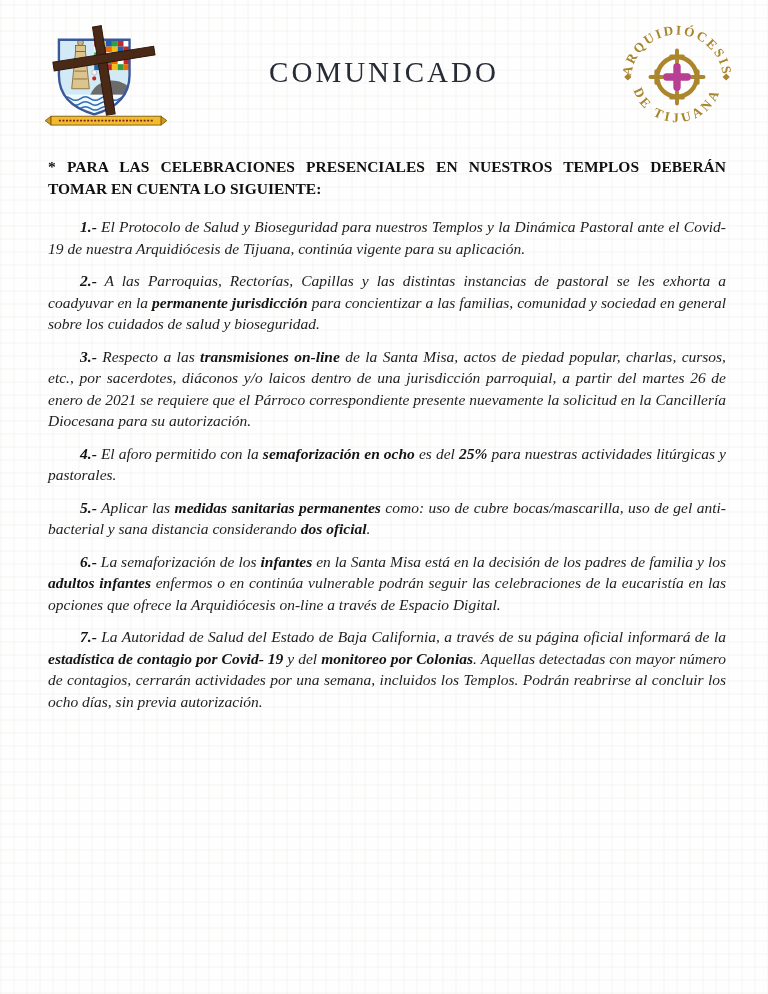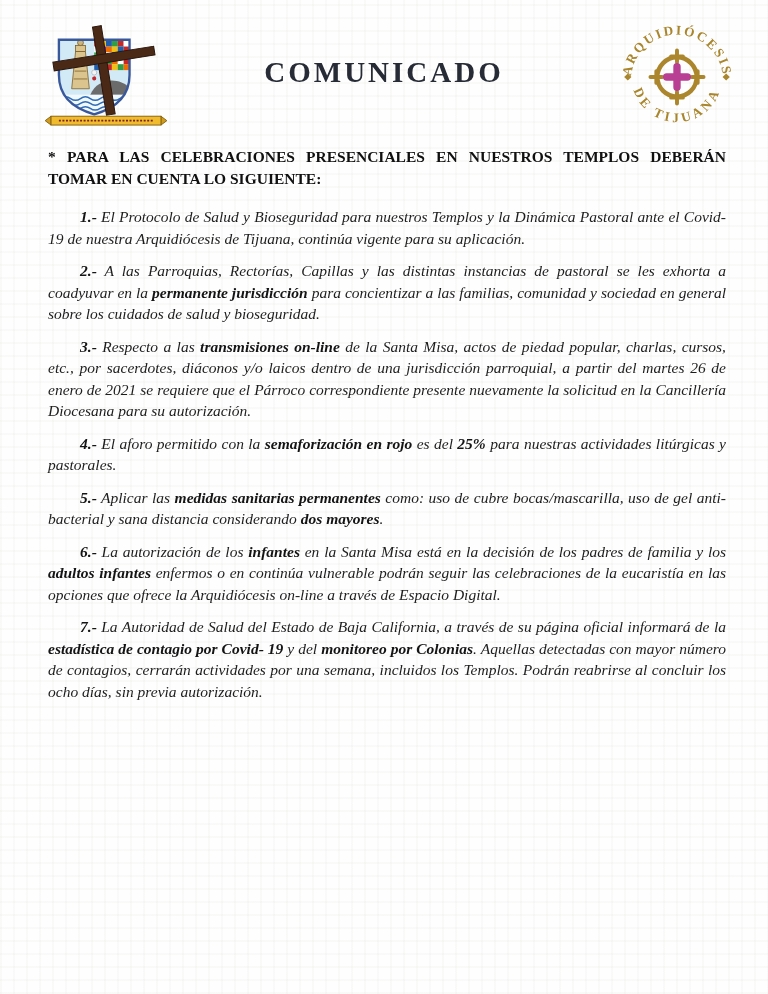--- a/index.html
+++ b/index.html
@@ -7,33 +7,33 @@
     position:relative;width:768px;height:994px;margin:0 auto;
     background-color:#fefefe;
     background-image:
       repeating-linear-gradient(90deg, rgba(195,190,180,0.07) 0 2px, transparent 2px 13px),
       repeating-linear-gradient(0deg, rgba(195,190,180,0.07) 0 2px, transparent 2px 13px);
     font-family:"Liberation Serif","DejaVu Serif",serif;
     overflow:hidden;
   }
   .title{
     position:absolute;top:56px;left:0;right:0;margin:0;
-    text-align:center;font-size:29px;font-weight:700;letter-spacing:3px;
+    text-align:center;font-size:29px;font-weight:400;letter-spacing:3px;
     color:#262b36;
   }
   .crest{position:absolute;top:24px;left:44px;}
   .seal{position:absolute;top:18px;left:618px;}
   .seal text{
     font-family:"Liberation Serif","DejaVu Serif",serif;
     font-weight:700;fill:#a9852c;
   }
   .seal .arc-top{font-size:13.5px;letter-spacing:2.2px;}
   .seal .arc-bot{font-size:13.5px;letter-spacing:3.5px;}
   .content{
-    position:absolute;top:146px;left:48px;width:678px;
+    position:absolute;top:156px;left:48px;width:678px;
     color:#1d1d1d;font-size:15.5px;line-height:21.5px;
   }
   .lead{font-weight:700;color:#101010;text-align:justify;margin:0 0 17px 0;}
   .para{text-align:justify;text-indent:32px;margin:0 0 11px 0;font-style:italic;}
   .para b{color:#141414;}
 </style>
 </head>
 <body>
 
 <div class="page">
@@ -139,20 +139,20 @@
       <path d="M49.5,60 H70.5 M60,49.5 V70.5" stroke="#b83f93" stroke-width="7.5" stroke-linecap="round"></path>
     </g>
   </svg>
 
   <main class="content">
     <p class="lead">* PARA LAS CELEBRACIONES PRESENCIALES EN NUESTROS TEMPLOS DEBERÁN TOMAR EN CUENTA LO SIGUIENTE:</p>
     <div>
         <p class="para"><b>1.-</b><span> El Protocolo de Salud y Bioseguridad para nuestros Templos y la Dinámica Pastoral ante el Covid-19 de nuestra Arquidiócesis de Tijuana, continúa vigente para su aplicación.</span></p>
         <p class="para"><b>2.-</b><span> A las Parroquias, Rectorías, Capillas y las distintas instancias de pastoral se les exhorta a coadyuvar en la </span><b>permanente jurisdicción</b><span> para concientizar a las familias, comunidad y sociedad en general sobre los cuidados de salud y bioseguridad.</span></p>
         <p class="para"><b>3.-</b><span> Respecto a las </span><b>transmisiones on-line</b><span> de la Santa Misa, actos de piedad popular, charlas, cursos, etc., por sacerdotes, diáconos y/o laicos dentro de una jurisdicción parroquial, a partir del martes 26 de enero de 2021 se requiere que el Párroco correspondiente presente nuevamente la solicitud en la Cancillería Diocesana para su autorización.</span></p>
-        <p class="para"><b>4.-</b><span> El aforo permitido con la </span><b>semaforización en rojo</b><span> es del </span><b>25%</b><span> para nuestras actividades litúrgicas y pastorales.</span></p>
-        <p class="para"><b>5.-</b><span> Aplicar las </span><b>medidas sanitarias permanentes</b><span> como: uso de cubre bocas/mascarilla, uso de gel anti-bacterial y sana distancia considerando </span><b>dos mayores</b><span>.</span></p>
-        <p class="para"><b>6.-</b><span> La autorización de los </span><b>infantes</b><span> en la Santa Misa está en la decisión de los padres de familia y los </span><b>adultos infantes</b><span> enfermos o en continúa vulnerable podrán seguir las celebraciones de la eucaristía en las opciones que ofrece la Arquidiócesis on-line a través de Espacio Digital.</span></p>
+        <p class="para"><b>4.-</b><span> El aforo permitido con la </span><b>semaforización en ocho</b><span> es del </span><b>25%</b><span> para nuestras actividades litúrgicas y pastorales.</span></p>
+        <p class="para"><b>5.-</b><span> Aplicar las </span><b>medidas sanitarias permanentes</b><span> como: uso de cubre bocas/mascarilla, uso de gel anti-bacterial y sana distancia considerando </span><b>dos oficial</b><span>.</span></p>
+        <p class="para"><b>6.-</b><span> La semaforización de los </span><b>infantes</b><span> en la Santa Misa está en la decisión de los padres de familia y los </span><b>adultos infantes</b><span> enfermos o en continúa vulnerable podrán seguir las celebraciones de la eucaristía en las opciones que ofrece la Arquidiócesis on-line a través de Espacio Digital.</span></p>
         <p class="para"><b>7.-</b><span> La Autoridad de Salud del Estado de Baja California, a través de su página oficial informará de la </span><b>estadística de contagio por Covid- 19</b><span> y del </span><b>monitoreo por Colonias</b><span>. Aquellas detectadas con mayor número de contagios, cerrarán actividades por una semana, incluidos los Templos. Podrán reabrirse al concluir los ocho días, sin previa autorización.</span></p>
       </div>
   </main>
 
 </div>
 
 </body></html>

